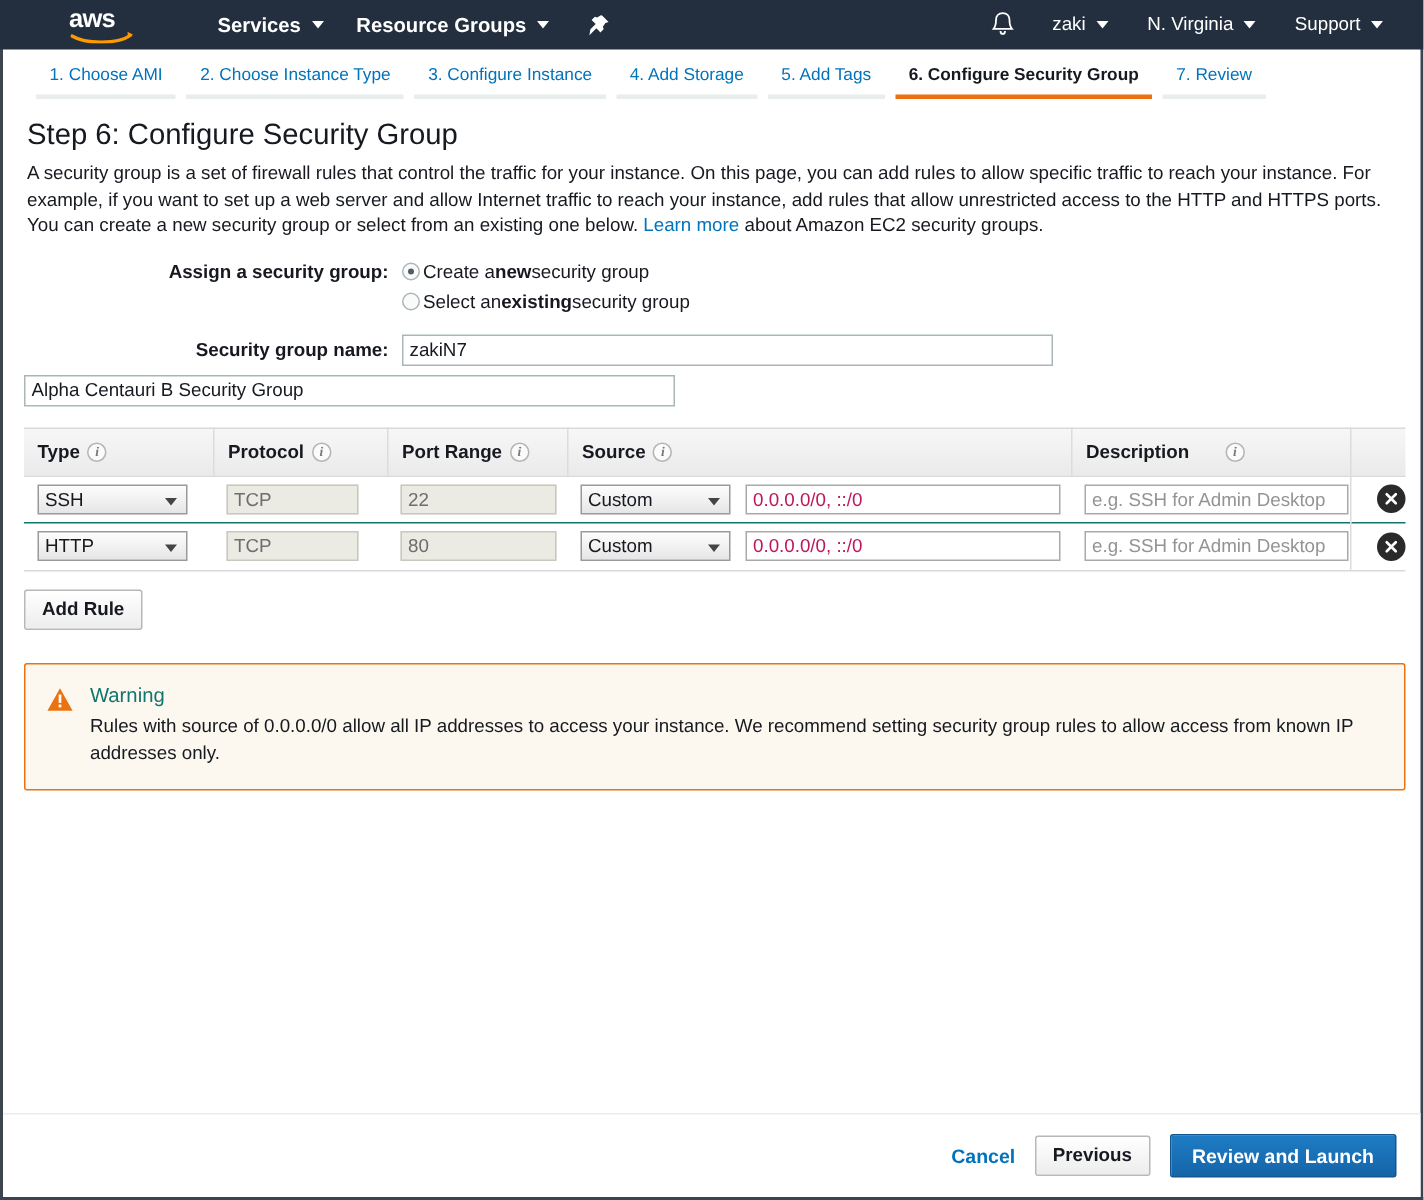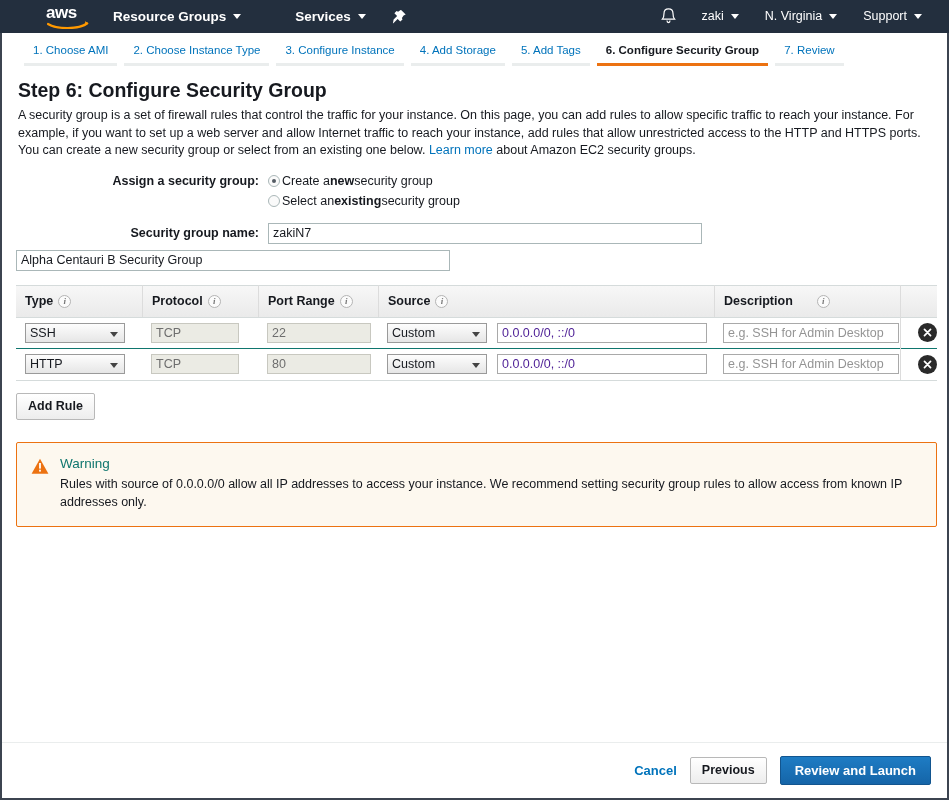--- a/index.html
+++ b/index.html
@@ -99,21 +99,21 @@
     color: #16191f;
     font-weight: bold;
     border-bottom-color: #ec7211;
     cursor: default;
   }
 
   
   .content { padding: 8px 14px 0 14px; }
   h1.page-title {
     font-size: 19.5px;
-    font-weight: bold;
+    font-weight: normal;
     color: #16191f;
     margin: 4px 0 5px 2px;
     line-height: 24px;
   }
   p.page-desc {
     font-size: 12.5px;
     color: #16191f;
     line-height: 17.5px;
     margin: 0 0 0 2px;
     max-width: 930px;
@@ -259,21 +259,21 @@
     align-items: center;
     padding: 0 4px;
   }
   .ro-proto { width: 88px; }
   .ro-port  { width: 104px; }
   .inp {
     height: 20px;
     border: 1px solid #a9a9a9;
     background: #ffffff;
     font-size: 12.5px;
-    color: #4c1d95;
+    color: #be185d;
     padding: 0 4px;
     font-family: "Liberation Sans", sans-serif;
   }
   .inp-source { width: 210px; }
   .inp-desc { width: 176px; }
   .inp-desc::placeholder { color: #949494; }
   .del-btn {
     width: 19px; height: 19px;
     border-radius: 50%;
     background: #2a2a2a;
@@ -364,26 +364,26 @@
 
   <div class="navbar">
     <div class="aws-logo">
       <div class="word">aws</div>
       <svg class="smile" viewBox="0 0 43 9">
         <path d="M1 4 C 10 9.5, 32 9.5, 40 3.5" stroke="#ff9900" stroke-width="2.2" fill="none" stroke-linecap="round"></path>
         <path d="M38 1.2 L41.6 3.2 L38.4 5.6 Z" fill="#ff9900"></path>
       </svg>
     </div>
 
+    <div class="nav-item first">
+      <span>Services</span>
+      <span class="caret"></span>
+    </div>
     <div class="nav-item">
       <span>Resource Groups</span>
-      <span class="caret"></span>
-    </div>
-    <div class="nav-item first">
-      <span>Services</span>
       <span class="caret"></span>
     </div>
 
     <svg class="pin-icon" viewBox="0 0 16 16">
       <path d="M10.4 1.3 L14.7 5.6 L12.6 6.4 L10.9 8.9 L11.5 10.4 L9.3 12.6 L6.6 9.9 L2.6 13.9 L1.9 14.6 L2.6 10.5 L6.1 7 L3.4 4.3 L5.6 2.1 L7.1 2.7 L9.6 1.1 Z" fill="#ffffff"></path>
     </svg>
 
     <div class="nav-spacer"></div>
 
     <div class="nav-right">

